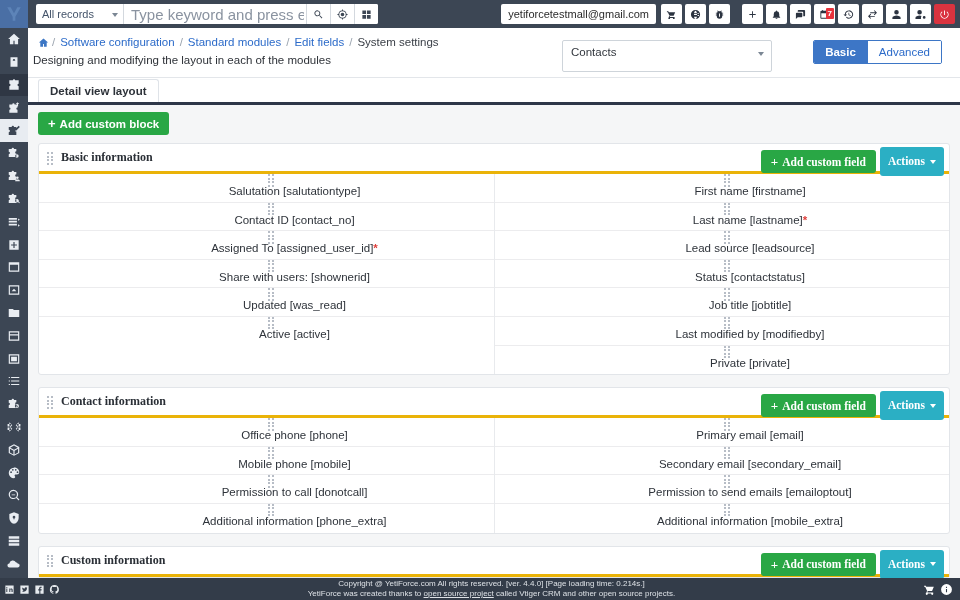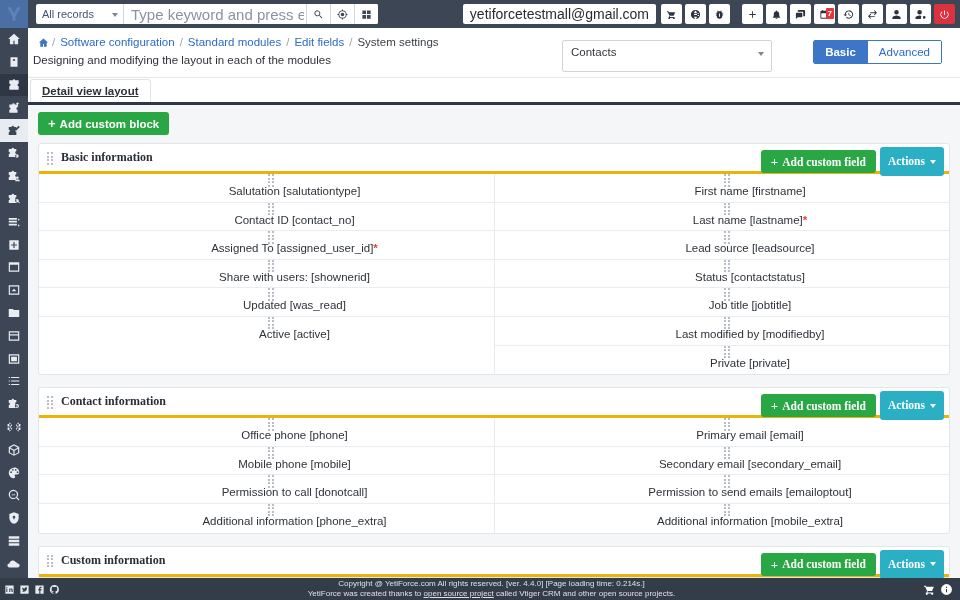--- a/index.html
+++ b/index.html
@@ -74,21 +74,21 @@
   .search-input::placeholder { color: #8a93a0; }
   .search-btn {
     width: 24px; height: 20px; display: flex; align-items: center; justify-content: center;
     border-left: 1px solid #d3d8de; color: #3c4654; background: #fff;
   }
   .search-btn svg { width: 11px; height: 11px; fill: currentColor; }
 
   .tb-right { margin-left: auto; display: flex; align-items: center; padding-right: 5px; }
   .tb-email {
     height: 20px; line-height: 20px; background: #fff; border-radius: 2px;
-    padding: 0 7px; font-size: 14px; color: #2b2b2b; margin-right: 5px;
+    padding: 0 7px; font-size: 11px; color: #2b2b2b; margin-right: 5px;
     white-space: nowrap;
   }
   .tb-btn {
     width: 21px; height: 20px; background: #fff; border-radius: 2px;
     margin-right: 3px; display: flex; align-items: center; justify-content: center;
     color: #2b3340; position: relative;
   }
   .tb-btn svg { width: 11px; height: 11px; fill: currentColor; }
   .tb-btn.danger { background: #d9333f; color: #fff; margin-right: 0; }
   .tb-gap { width: 9px; }
@@ -142,26 +142,26 @@
   }
   .seg.active { background: #3d76c6; color: #fff; font-weight: bold; }
   .seg + .seg { border-left: 1px solid #3d76c6; }
 
   
   #tabstrip {
     position: absolute; left: 28px; top: 78px;
     width: 932px; height: 25px; background: #fff;
   }
   .vtab {
-    position: absolute; left: 2px; top: 1px;
+    position: absolute; left: 10px; top: 1px;
     height: 23px; line-height: 23px;
     padding: 0 11px;
     font-size: 11.5px; font-weight: bold; color: #2d3239;
     border: 1px solid #dfe3e8; border-bottom: none;
-    background: #fff; border-radius: 3px 3px 0 0; text-decoration: underline;
+    background: #fff; border-radius: 3px 3px 0 0;
   }
   #tabrule {
     position: absolute; left: 28px; top: 102px;
     width: 932px; height: 3px; background: #2e3748;
   }
 
   
   #content {
     position: absolute; left: 28px; top: 105px;
     width: 932px; height: 473px;

